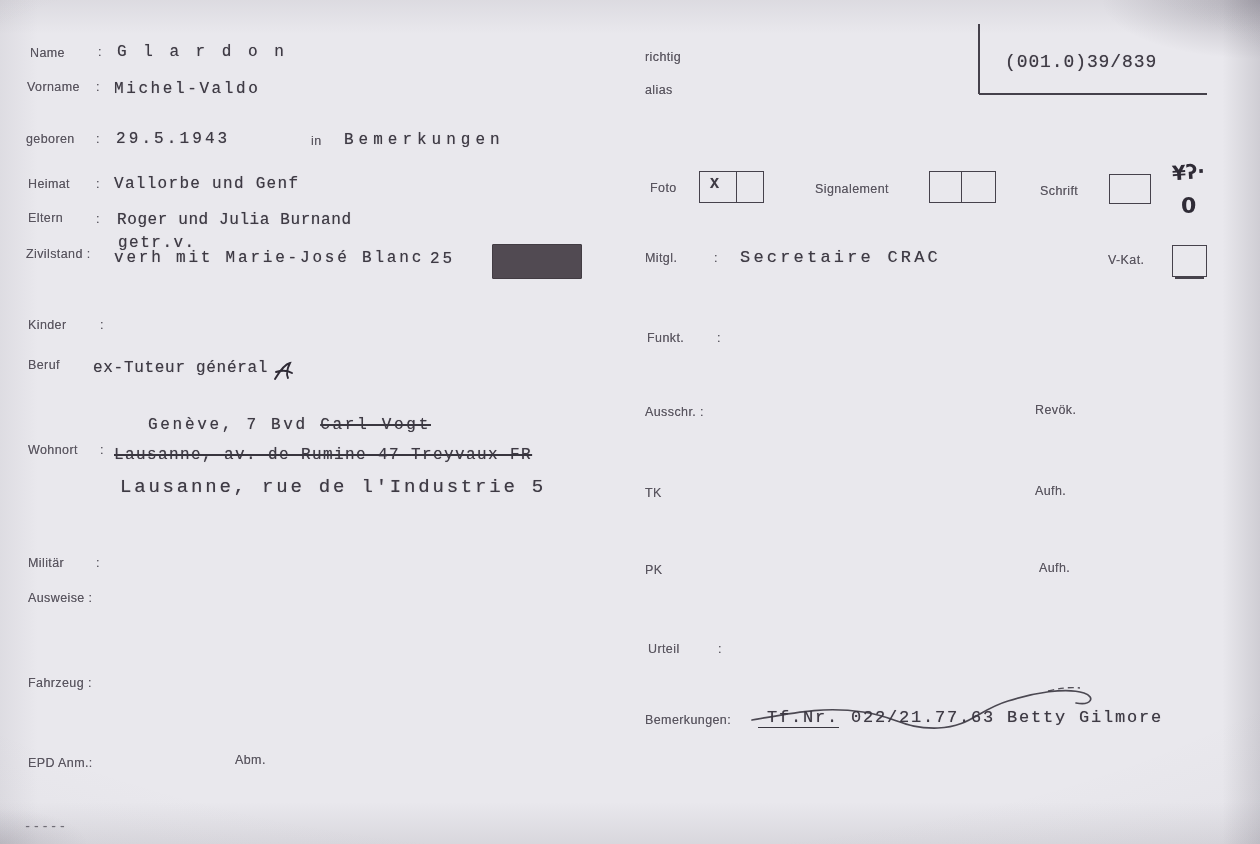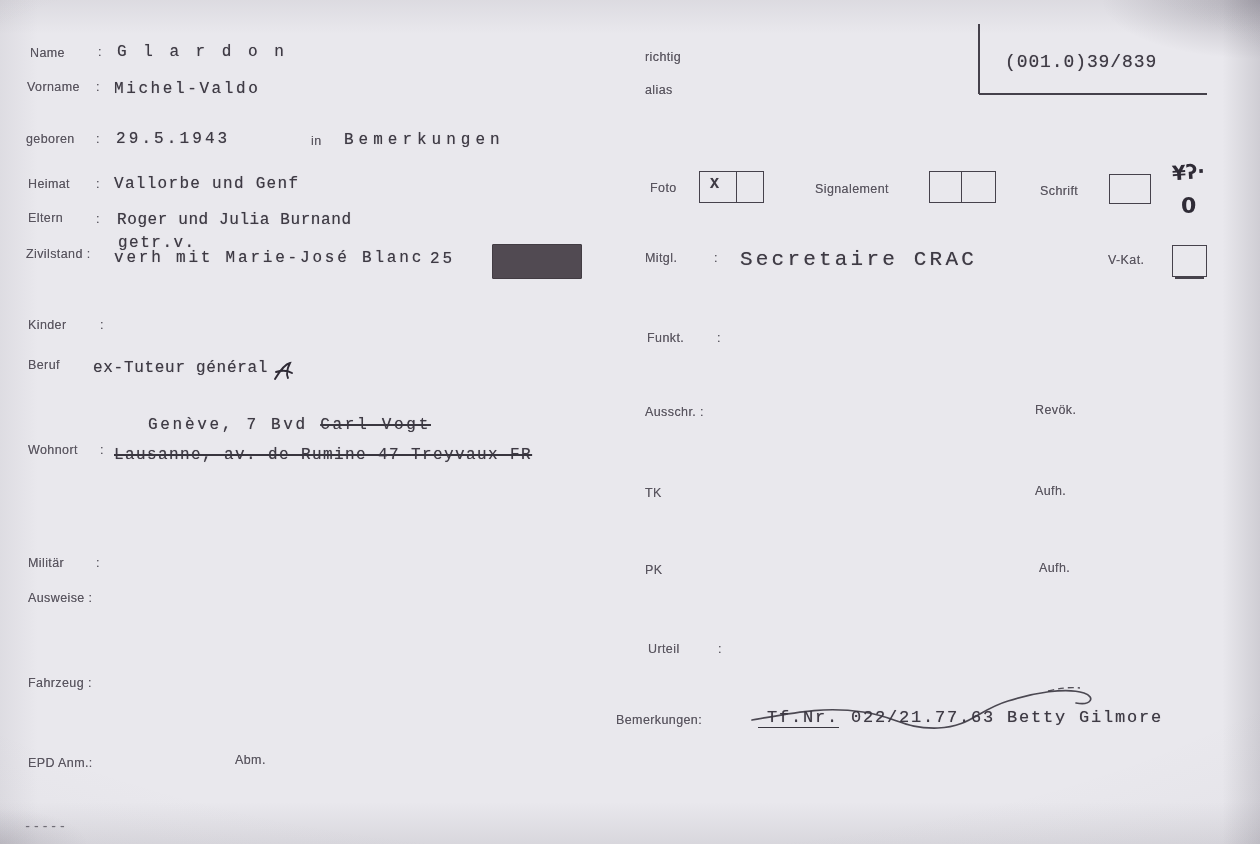--- a/index.html
+++ b/index.html
@@ -73,20 +73,21 @@
   <span class="abs lbl" style="left:28px;top:358px">Beruf</span>
   <span class="abs val" style="left:93px;top:359px;letter-spacing:0.7px">ex-Tuteur général</span>
   <svg style="left:272px;top:360px" width="24" height="24" viewBox="0 0 24 24">
     <path d="M3,19 C9,9 13,4 18,3 C15,9 14,14 16,18 M4,12 C10,10 15,10 20,13" fill="none" stroke="#2f2b36" stroke-width="1.9" stroke-linecap="round"></path>
   </svg>
 
   <span class="abs lbl" style="left:28px;top:443px">Wohnort</span>
   <span class="abs lbl" style="left:100px;top:443px">:</span>
   <span class="abs val" style="left:148px;top:416px;letter-spacing:2.7px"><span>Genève, 7 Bvd </span><span class="strike">Carl Vogt</span></span>
   <span class="abs val" style="left:114px;top:446px;letter-spacing:1.4px"><span class="strike2">Lausanne, av. de Rumine 47 </span><span class="strike2">Treyvaux FR</span></span>
+  <span class="abs val" style="left:120px;top:476px;font-size:19px;letter-spacing:2.8px">Lausanne, rue de l'Industrie 5</span>
 
   <span class="abs lbl" style="left:28px;top:556px">Militär</span>
   <span class="abs lbl" style="left:96px;top:556px">:</span>
 
   <span class="abs lbl" style="left:28px;top:591px">Ausweise :</span>
 
   <span class="abs lbl" style="left:28px;top:676px">Fahrzeug :</span>
 
   <span class="abs lbl" style="left:28px;top:756px">EPD Anm.:</span>
   <span class="abs lbl" style="left:235px;top:753px">Abm.</span>
@@ -112,40 +113,40 @@
   </div>
 
   <span class="abs lbl" style="left:1040px;top:184px">Schrift</span>
   <div class="box" style="left:1109px;top:174px;width:40px;height:28px"></div>
 
   <span class="abs hand" style="left:1172px;top:160px;font-size:20px;transform:rotate(-4deg)">¥ʔ·</span>
   <span class="abs hand" style="left:1181px;top:193px;font-size:22px">0</span>
 
   <span class="abs lbl" style="left:645px;top:251px">Mitgl.</span>
   <span class="abs lbl" style="left:714px;top:251px">:</span>
-  <span class="abs val" style="left:740px;top:248px;font-size:21px;letter-spacing:3.2px">Secretaire CRAC</span>
+  <span class="abs val" style="left:740px;top:248px;font-size:17px;letter-spacing:3.2px">Secretaire CRAC</span>
 
   <span class="abs lbl" style="left:1108px;top:253px">V-Kat.</span>
   <div class="box" style="left:1172px;top:245px;width:33px;height:30px;box-shadow:0 5px 0 -3px #46424c"></div>
 
   <span class="abs lbl" style="left:647px;top:331px">Funkt.</span>
   <span class="abs lbl" style="left:717px;top:331px">:</span>
 
   <span class="abs lbl" style="left:645px;top:405px">Ausschr. :</span>
   <span class="abs lbl" style="left:1035px;top:403px">Revök.</span>
 
   <span class="abs lbl" style="left:645px;top:486px">TK</span>
   <span class="abs lbl" style="left:1035px;top:484px">Aufh.</span>
 
   <span class="abs lbl" style="left:645px;top:563px">PK</span>
   <span class="abs lbl" style="left:1039px;top:561px">Aufh.</span>
 
   <span class="abs lbl" style="left:648px;top:642px">Urteil</span>
   <span class="abs lbl" style="left:718px;top:642px">:</span>
 
-  <span class="abs lbl" style="left:616px;top:713px">Bemerkungen:</span>
+  <span class="abs lbl" style="left:645px;top:713px">Bemerkungen:</span>
   <span class="abs val" style="left:758px;top:708px;font-size:17px;letter-spacing:1.8px"><span style="border-bottom:1.6px solid #3a3740;padding-left:9px">Tf.Nr.</span><span> 022/21.77.63 </span><span>Betty Gilmore</span></span>
   <svg style="left:748px;top:682px" width="400" height="50" viewBox="0 0 400 50">
     <path d="M4,38 C45,31 75,24 115,30 C150,35 155,47 190,46 C222,45 230,28 260,19 C285,11 318,5 336,11 C348,15 343,24 328,21" fill="none" stroke="#3a3640" stroke-width="1.7" stroke-linecap="round" opacity="0.9"></path>
     <path d="M300,9 C312,6 322,5 332,6" fill="none" stroke="#3a3640" stroke-width="1.4" stroke-dasharray="6 4" opacity="0.85"></path>
   </svg>
 
 </div>
 
 </body></html>

